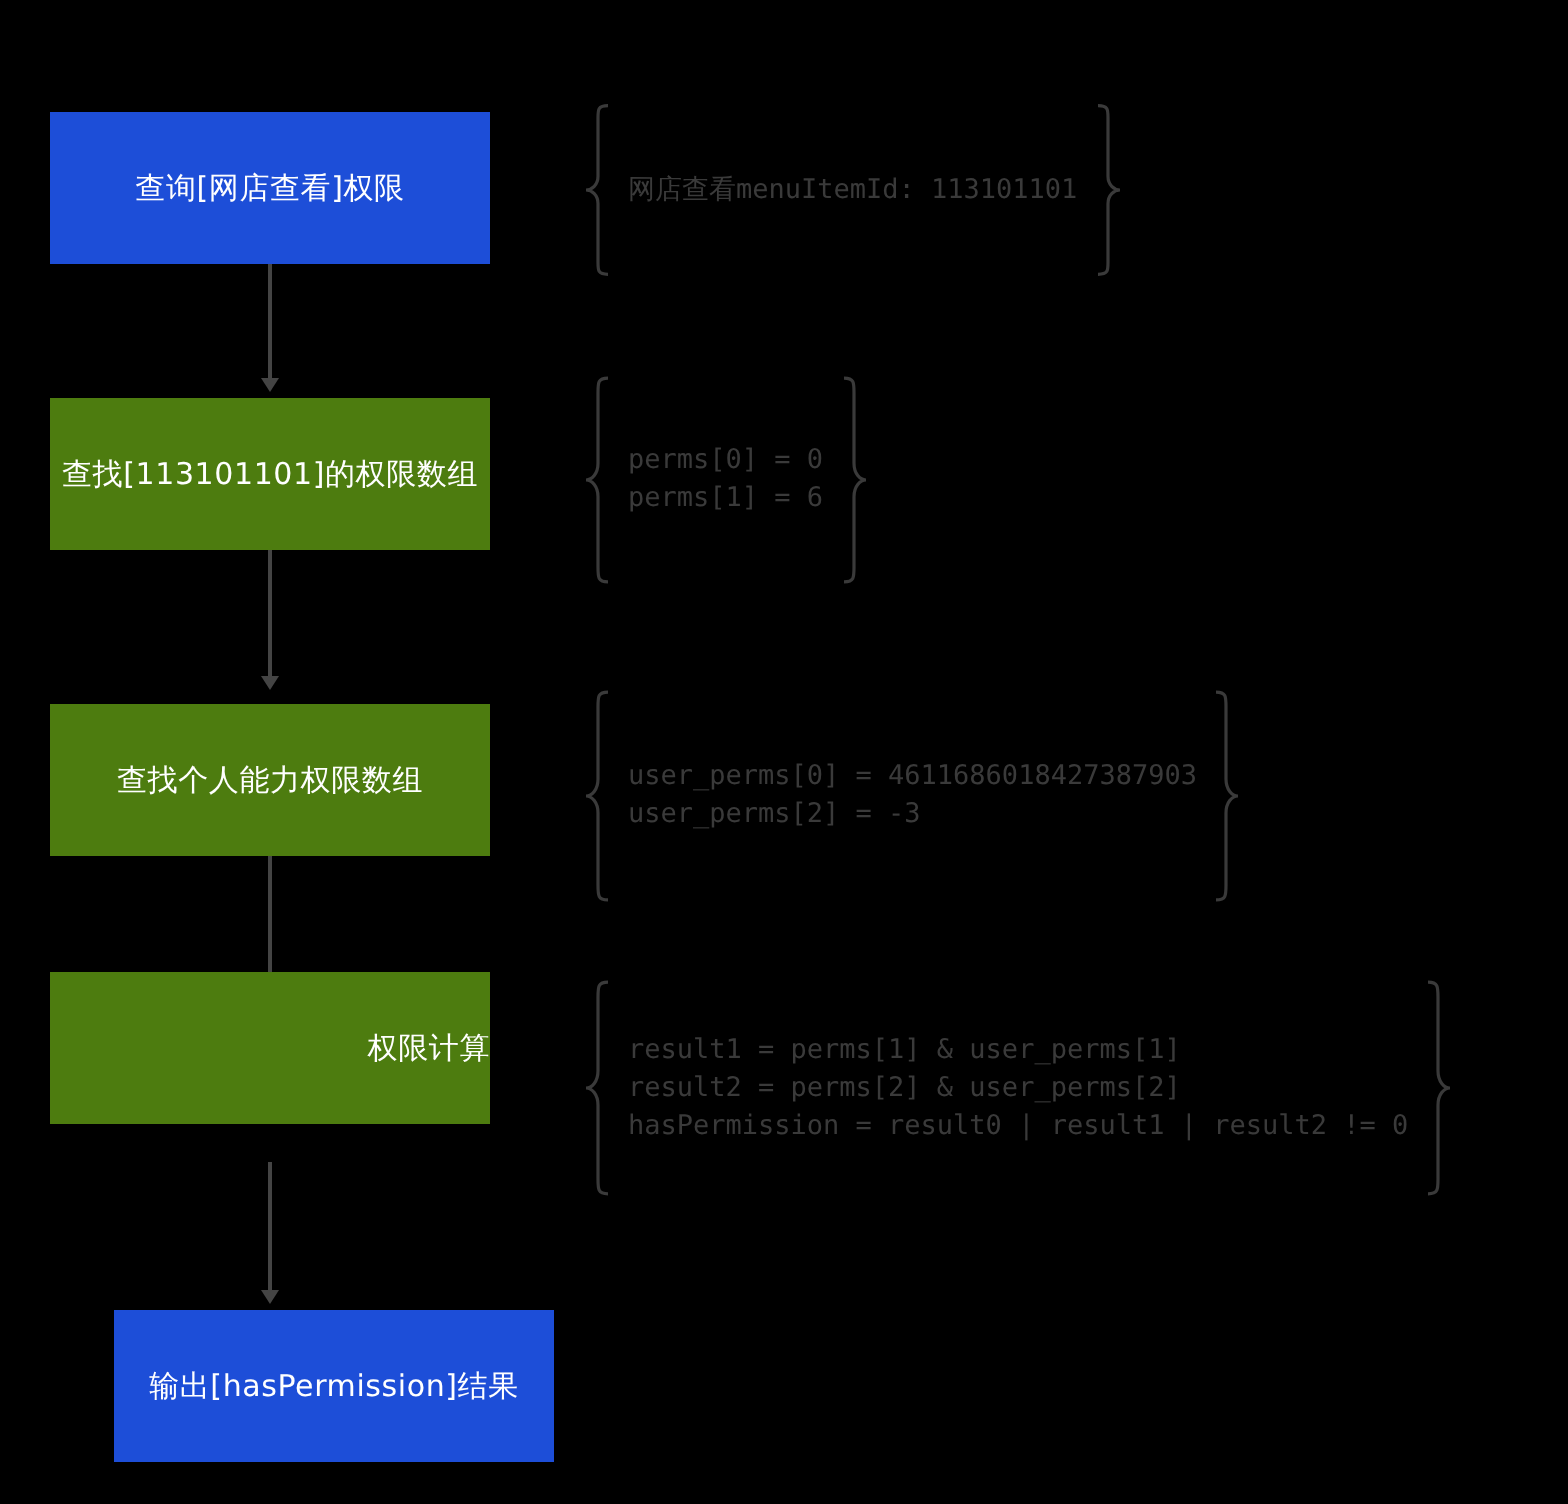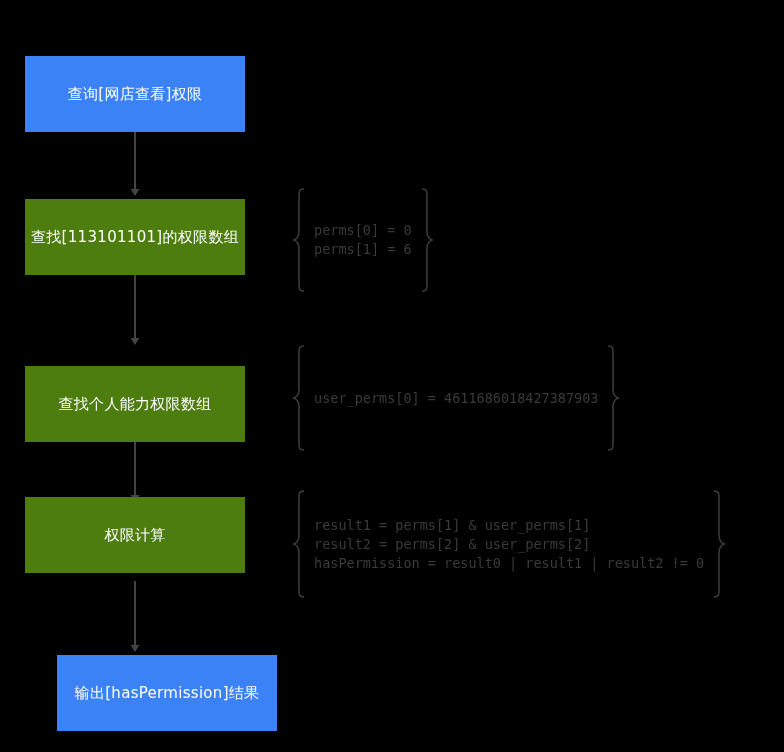--- a/index.html
+++ b/index.html
@@ -33,27 +33,27 @@
     align-items: center;
     justify-content: center;
     box-sizing: border-box;
     color: #ffffff;
     font-size: 15px;
     letter-spacing: 0.3px;
     text-align: center;
     line-height: 1.2;
     white-space: nowrap;
   }
-  .node.teal   { background: #3b82f6; }
+  .node.teal   { background: #1d4ed8; }
   .node.purple { background: #4d7c0f; }
 
   .node-n0 { top: 56px; }
   .node-n1 { top: 199px; }
-  .node-n2 { top: 366px; }
-  .node-n3 { top: 497px; }
+  .node-n2 { top: 352px; }
+  .node-n3 { top: 486px; justify-content: flex-end; }
   .node-n4 { top: 655px; margin-left: 32px; }
 
   
   .connector-layer {
     position: absolute;
     left: 0;
     top: 0;
     width: 784px;
     height: 752px;
     pointer-events: none;
@@ -113,20 +113,35 @@
   <div class="node purple node-n2">
     <span>查找个人能力权限数组</span>
   </div>
   <div class="node purple node-n3">
     <span>权限计算</span>
   </div>
   <div class="node teal node-n4">
     <span>输出[hasPermission]结果</span>
   </div>
 
+  <div class="annotation ann-a0">
+    <div class="brace">
+      <svg viewBox="0 0 14 100" preserveAspectRatio="none" xmlns="http://www.w3.org/2000/svg">
+        <path d="M12,1 C7,1 7,3 7,8 L7,42 C7,47 4,50 1,50 C4,50 7,53 7,58 L7,92 C7,97 7,99 12,99" fill="none" stroke="#3a3a3a" stroke-width="1.6" vector-effect="non-scaling-stroke"></path>
+      </svg>
+    </div>
+    <div class="ann-lines">
+      <span class="ann-line">网店查看menuItemId: 113101101</span>
+    </div>
+    <div class="brace">
+      <svg viewBox="0 0 14 100" preserveAspectRatio="none" xmlns="http://www.w3.org/2000/svg">
+        <path d="M2,1 C7,1 7,3 7,8 L7,42 C7,47 10,50 13,50 C10,50 7,53 7,58 L7,92 C7,97 7,99 2,99" fill="none" stroke="#3a3a3a" stroke-width="1.6" vector-effect="non-scaling-stroke"></path>
+      </svg>
+    </div>
+  </div>
 
   <div class="annotation ann-a1">
     <div class="brace">
       <svg viewBox="0 0 14 100" preserveAspectRatio="none" xmlns="http://www.w3.org/2000/svg">
         <path d="M12,1 C7,1 7,3 7,8 L7,42 C7,47 4,50 1,50 C4,50 7,53 7,58 L7,92 C7,97 7,99 12,99" fill="none" stroke="#3a3a3a" stroke-width="1.6" vector-effect="non-scaling-stroke"></path>
       </svg>
     </div>
     <div class="ann-lines">
       <span class="ann-line">perms[0] = 0</span>
       <span class="ann-line">perms[1] = 6</span>
@@ -139,20 +154,21 @@
   </div>
 
   <div class="annotation ann-a2">
     <div class="brace">
       <svg viewBox="0 0 14 100" preserveAspectRatio="none" xmlns="http://www.w3.org/2000/svg">
         <path d="M12,1 C7,1 7,3 7,8 L7,42 C7,47 4,50 1,50 C4,50 7,53 7,58 L7,92 C7,97 7,99 12,99" fill="none" stroke="#3a3a3a" stroke-width="1.6" vector-effect="non-scaling-stroke"></path>
       </svg>
     </div>
     <div class="ann-lines">
       <span class="ann-line">user_perms[0] = 4611686018427387903</span>
+      <span class="ann-line">user_perms[2] = -3</span>
     </div>
     <div class="brace">
       <svg viewBox="0 0 14 100" preserveAspectRatio="none" xmlns="http://www.w3.org/2000/svg">
         <path d="M2,1 C7,1 7,3 7,8 L7,42 C7,47 10,50 13,50 C10,50 7,53 7,58 L7,92 C7,97 7,99 2,99" fill="none" stroke="#3a3a3a" stroke-width="1.6" vector-effect="non-scaling-stroke"></path>
       </svg>
     </div>
   </div>
 
   <div class="annotation ann-a3">
     <div class="brace">

